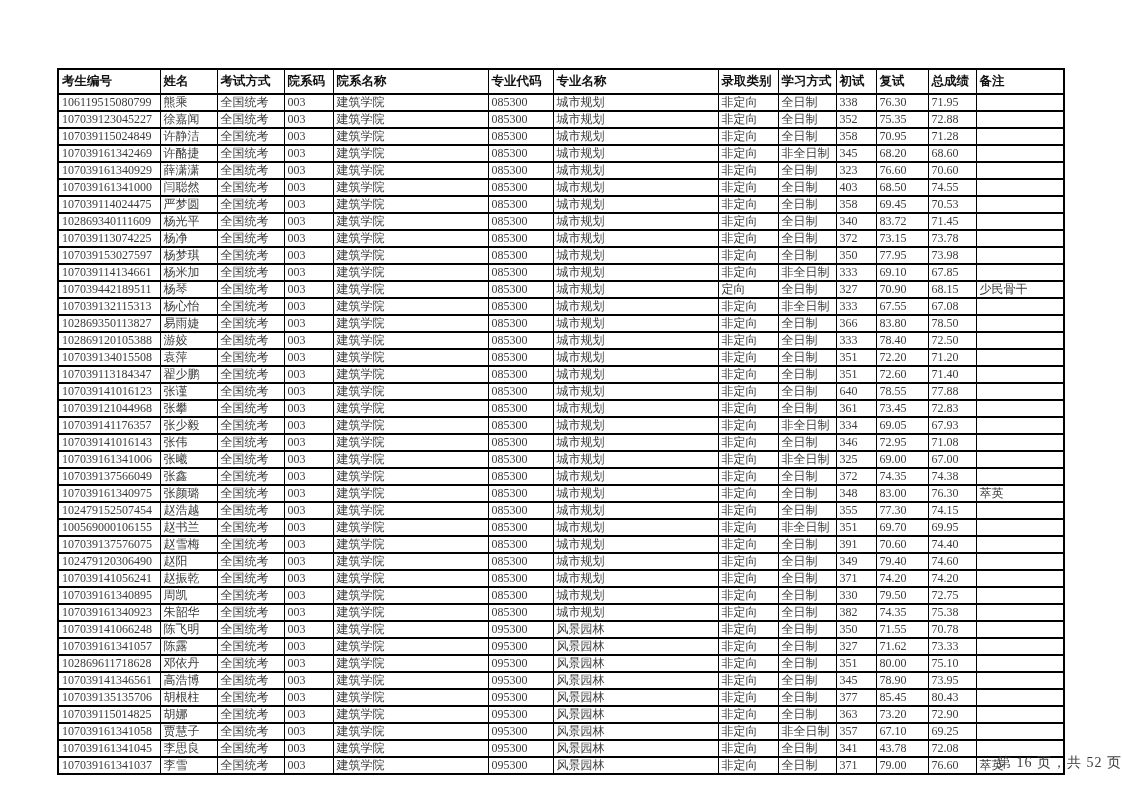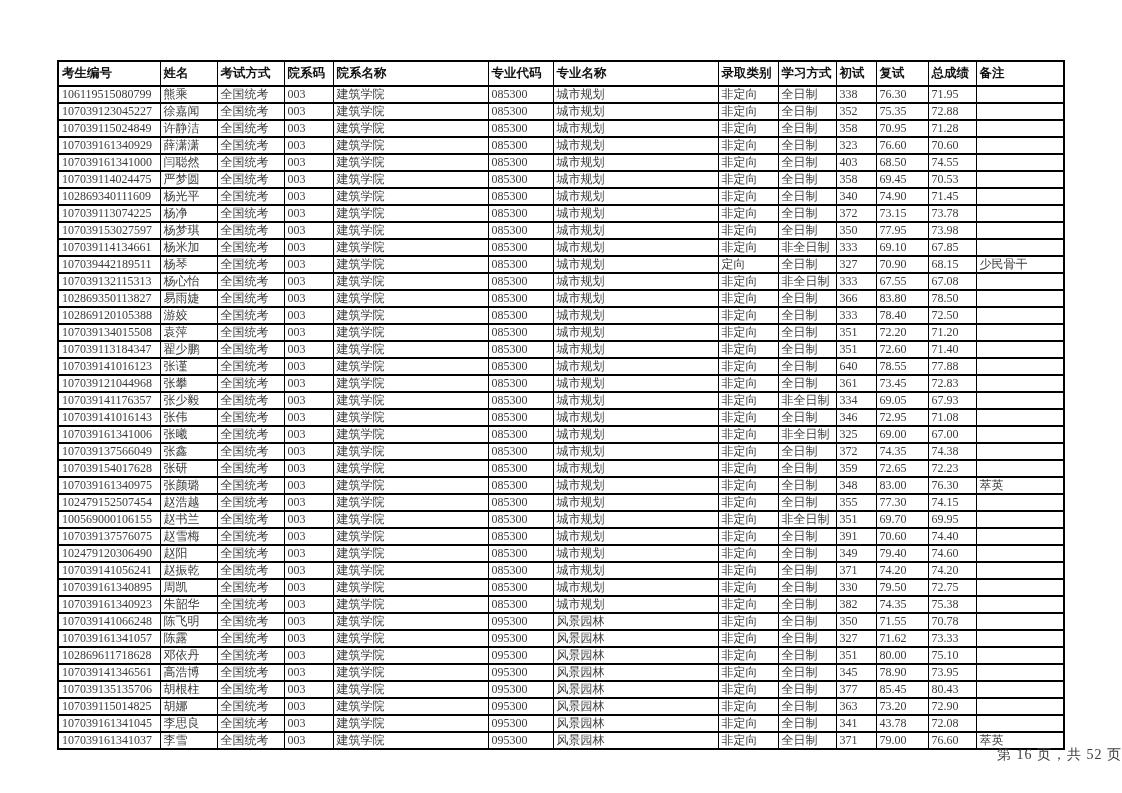--- a/index.html
+++ b/index.html
@@ -4,21 +4,21 @@
 <style>
   * { margin: 0; padding: 0; box-sizing: border-box; }
   html, body { background: #ffffff; }
   body {
     width: 1122px; height: 793px;
     position: relative;
     font-family: "Liberation Serif", serif;
     color: #2f2f2f;
     overflow: hidden;
   }
-  .page { position: absolute; left: 0; top: 0; width: 1122px; height: 619px; background: #fff; }
+  .page { position: absolute; left: 0; top: 8px; width: 1122px; height: 619px; background: #fff; }
   table.score-table {
     position: absolute; left: 57px; top: 60px;
     width: 1006px;
     border-collapse: collapse;
     table-layout: fixed;
     border: 2px solid #000;
   }
   table.score-table th, table.score-table td {
     border-left: 1px solid #000;
     border-right: 1px solid #000;
@@ -128,20 +128,35 @@
           <td class="align-left">085300</td>
           <td class="align-left">城市规划</td>
           <td class="align-left">非定向</td>
           <td class="align-left">全日制</td>
           <td class="align-right">358</td>
           <td class="align-center">70.95</td>
           <td class="align-center">71.28</td>
           <td class="align-left"></td>
         </tr>
         <tr>
+          <td class="align-left">107039161342469</td>
+          <td class="align-left">许酪捷</td>
+          <td class="align-left">全国统考</td>
+          <td class="align-left">003</td>
+          <td class="align-left">建筑学院</td>
+          <td class="align-left">085300</td>
+          <td class="align-left">城市规划</td>
+          <td class="align-left">非定向</td>
+          <td class="align-left">非全日制</td>
+          <td class="align-right">345</td>
+          <td class="align-center">68.20</td>
+          <td class="align-center">68.60</td>
+          <td class="align-left"></td>
+        </tr>
+        <tr>
           <td class="align-left">107039161340929</td>
           <td class="align-left">薛潇潇</td>
           <td class="align-left">全国统考</td>
           <td class="align-left">003</td>
           <td class="align-left">建筑学院</td>
           <td class="align-left">085300</td>
           <td class="align-left">城市规划</td>
           <td class="align-left">非定向</td>
           <td class="align-left">全日制</td>
           <td class="align-right">323</td>
@@ -183,21 +198,21 @@
           <td class="align-left">102869340111609</td>
           <td class="align-left">杨光平</td>
           <td class="align-left">全国统考</td>
           <td class="align-left">003</td>
           <td class="align-left">建筑学院</td>
           <td class="align-left">085300</td>
           <td class="align-left">城市规划</td>
           <td class="align-left">非定向</td>
           <td class="align-left">全日制</td>
           <td class="align-right">340</td>
-          <td class="align-center">74.90</td>
+          <td class="align-center">83.72</td>
           <td class="align-center">71.45</td>
           <td class="align-left"></td>
         </tr>
         <tr>
           <td class="align-left">107039113074225</td>
           <td class="align-left">杨净</td>
           <td class="align-left">全国统考</td>
           <td class="align-left">003</td>
           <td class="align-left">建筑学院</td>
           <td class="align-left">085300</td>
@@ -413,35 +428,20 @@
           <td class="align-left">085300</td>
           <td class="align-left">城市规划</td>
           <td class="align-left">非定向</td>
           <td class="align-left">全日制</td>
           <td class="align-right">372</td>
           <td class="align-center">74.35</td>
           <td class="align-center">74.38</td>
           <td class="align-left"></td>
         </tr>
         <tr>
-          <td class="align-left">107039154017628</td>
-          <td class="align-left">张研</td>
-          <td class="align-left">全国统考</td>
-          <td class="align-left">003</td>
-          <td class="align-left">建筑学院</td>
-          <td class="align-left">085300</td>
-          <td class="align-left">城市规划</td>
-          <td class="align-left">非定向</td>
-          <td class="align-left">全日制</td>
-          <td class="align-right">359</td>
-          <td class="align-center">72.65</td>
-          <td class="align-center">72.23</td>
-          <td class="align-left"></td>
-        </tr>
-        <tr>
           <td class="align-left">107039161340975</td>
           <td class="align-left">张颜璐</td>
           <td class="align-left">全国统考</td>
           <td class="align-left">003</td>
           <td class="align-left">建筑学院</td>
           <td class="align-left">085300</td>
           <td class="align-left">城市规划</td>
           <td class="align-left">非定向</td>
           <td class="align-left">全日制</td>
           <td class="align-right">348</td>
@@ -635,20 +635,35 @@
           <td class="align-left">全国统考</td>
           <td class="align-left">003</td>
           <td class="align-left">建筑学院</td>
           <td class="align-left">095300</td>
           <td class="align-left">风景园林</td>
           <td class="align-left">非定向</td>
           <td class="align-left">全日制</td>
           <td class="align-right">363</td>
           <td class="align-center">73.20</td>
           <td class="align-center">72.90</td>
+          <td class="align-left"></td>
+        </tr>
+        <tr>
+          <td class="align-left">107039161341058</td>
+          <td class="align-left">贾慧子</td>
+          <td class="align-left">全国统考</td>
+          <td class="align-left">003</td>
+          <td class="align-left">建筑学院</td>
+          <td class="align-left">095300</td>
+          <td class="align-left">风景园林</td>
+          <td class="align-left">非定向</td>
+          <td class="align-left">非全日制</td>
+          <td class="align-right">357</td>
+          <td class="align-center">67.10</td>
+          <td class="align-center">69.25</td>
           <td class="align-left"></td>
         </tr>
         <tr>
           <td class="align-left">107039161341045</td>
           <td class="align-left">李思良</td>
           <td class="align-left">全国统考</td>
           <td class="align-left">003</td>
           <td class="align-left">建筑学院</td>
           <td class="align-left">095300</td>
           <td class="align-left">风景园林</td>

